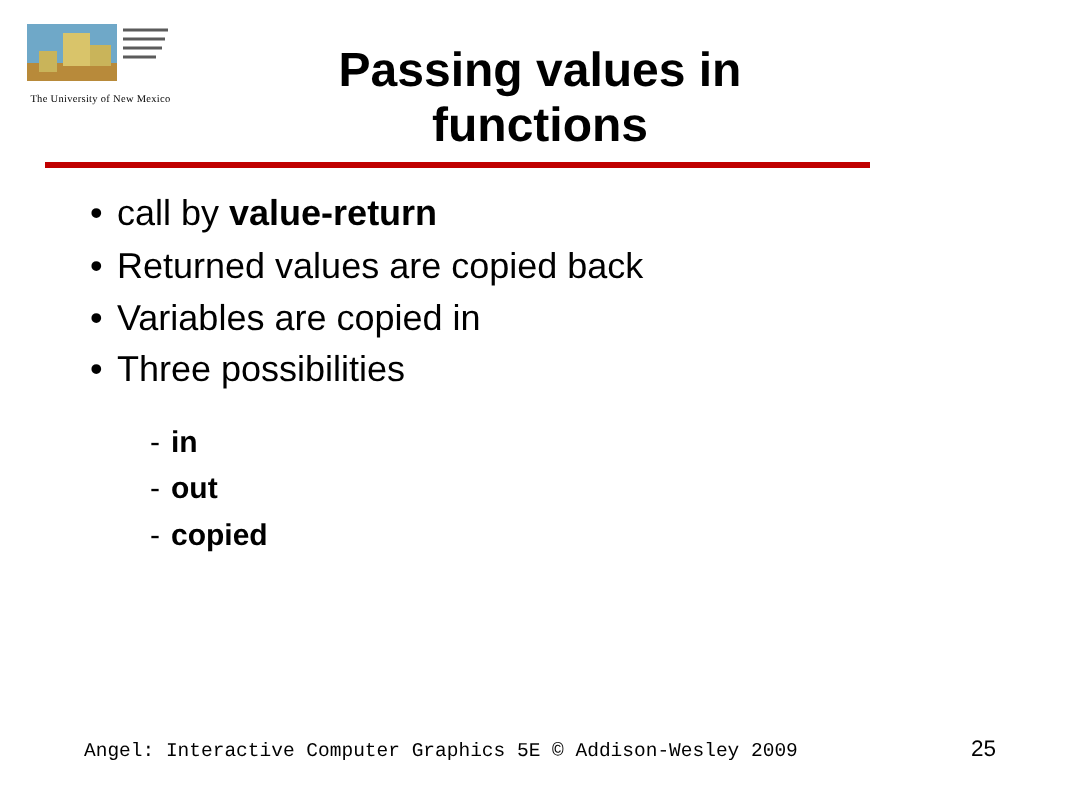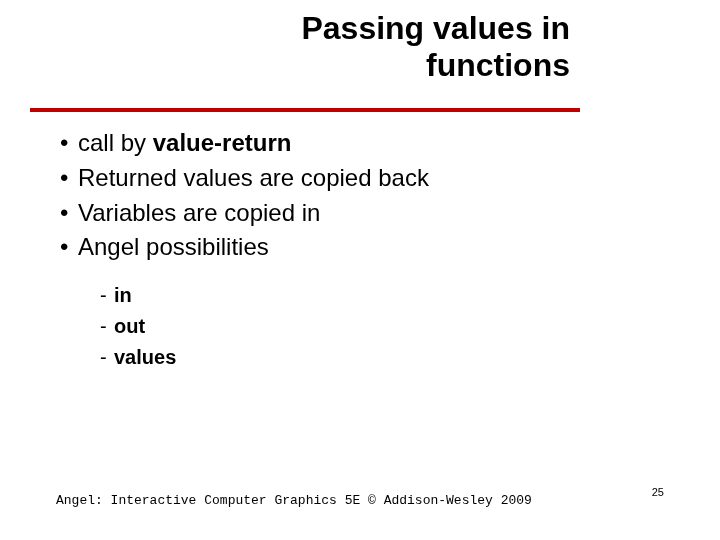--- a/index.html
+++ b/index.html
@@ -1,38 +1,49 @@
 <!DOCTYPE html>
 <html><head>
 <meta charset="utf-8">
 <style>
   * { margin: 0; padding: 0; box-sizing: border-box; }
   html, body { width: 720px; height: 540px; background: #fff; font-family: Arial, Helvetica, sans-serif; color: #000; }
   .slide { position: relative; width: 720px; height: 540px; }
   .logo { position: absolute; top: 10px; left: 12px; width: 110px; }
   .logo svg { display: block; }
   .logo-caption { font-size: 7px; text-align: center; margin-top: 2px; letter-spacing: 0.2px; font-family: "Times New Roman", serif; }
-  .title { position: absolute; top: 10px; left: 150px; width: 420px; text-align: right; font-weight: bold; font-size: 32px; line-height: 1.15; }
+  .title { position: absolute; top: 28px; left: 150px; width: 420px; text-align: center; font-weight: bold; font-size: 32px; line-height: 1.15; }
   .rule { position: absolute; top: 108px; left: 30px; width: 550px; height: 4px; background: #c00000; }
   .bullets { position: absolute; top: 126px; left: 60px; width: 600px; font-size: 24px; line-height: 1.45; }
   .bullets .row { display: flex; }
   .bullets .dot { width: 18px; flex: 0 0 18px; }
   .bullets .dot::before { content: "•"; }
   .subbullets { position: absolute; top: 280px; left: 100px; font-size: 20px; font-weight: bold; line-height: 1.55; }
   .subbullets .row { display: flex; }
   .subbullets .dash { width: 14px; flex: 0 0 14px; font-weight: normal; }
   .footer { position: absolute; bottom: 32px; left: 56px; font-size: 13px; font-family: Liberation Mono, monospace; }
-  .pagenum { position: absolute; bottom: 42px; right: 56px; font-size: 11px; }
+  .pagenum { position: absolute; bottom: 32px; right: 56px; font-size: 15px; }
   .bold { font-weight: bold; }
 </style>
 </head>
 <body>
 
 <div class="slide">
 
+  <div class="logo">
+    <svg viewBox="0 0 110 50" width="110" height="50">
+      <rect x="6" y="6" width="60" height="38" fill="#6fa8c8"></rect>
+      <rect x="6" y="32" width="60" height="12" fill="#b88a3a"></rect>
+      <rect x="30" y="12" width="18" height="22" fill="#d9c46a"></rect>
+      <rect x="48" y="20" width="14" height="14" fill="#c9b45a"></rect>
+      <rect x="14" y="24" width="12" height="14" fill="#c9b45a"></rect>
+      <path d="M70 10 L100 10 M70 16 L98 16 M70 22 L96 22 M70 28 L92 28" stroke="#5b5b5b" stroke-width="2"></path>
+    </svg>
+    <div class="logo-caption">The University of New Mexico</div>
+  </div>
 
   <div class="title">Passing values in functions</div>
 
   <div class="rule"></div>
 
   <div class="bullets">
     <div class="row">
       <span class="dot"></span>
       <span>
         <span>call by </span><span class="bold">value-return</span>
@@ -41,35 +52,35 @@
     <div class="row">
       <span class="dot"></span>
       <span>Returned values are copied back</span>
     </div>
     <div class="row">
       <span class="dot"></span>
       <span>Variables are copied in</span>
     </div>
     <div class="row">
       <span class="dot"></span>
-      <span>Angel possibilities</span>
+      <span>Three possibilities</span>
     </div>
   </div>
 
   <div class="subbullets">
     <div class="row">
       <span class="dash">-</span>
       <span>in</span>
     </div>
     <div class="row">
       <span class="dash">-</span>
       <span>out</span>
     </div>
     <div class="row">
       <span class="dash">-</span>
-      <span>values</span>
+      <span>copied</span>
     </div>
   </div>
 
   <div class="footer">Angel: Interactive Computer Graphics 5E © Addison-Wesley 2009</div>
   <div class="pagenum">25</div>
 
 </div>
 
 </body></html>

